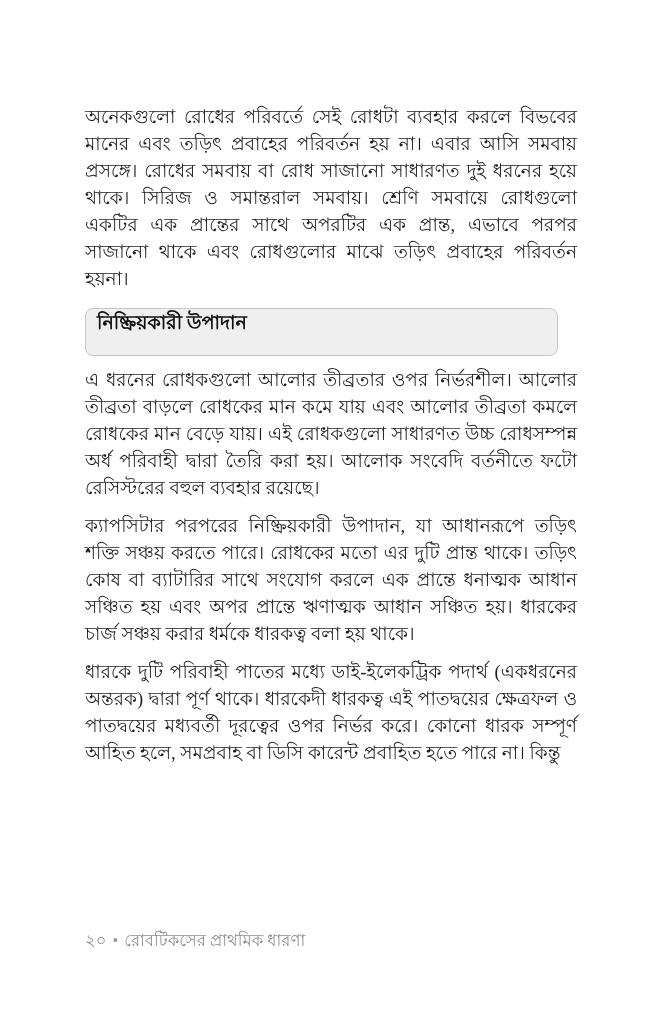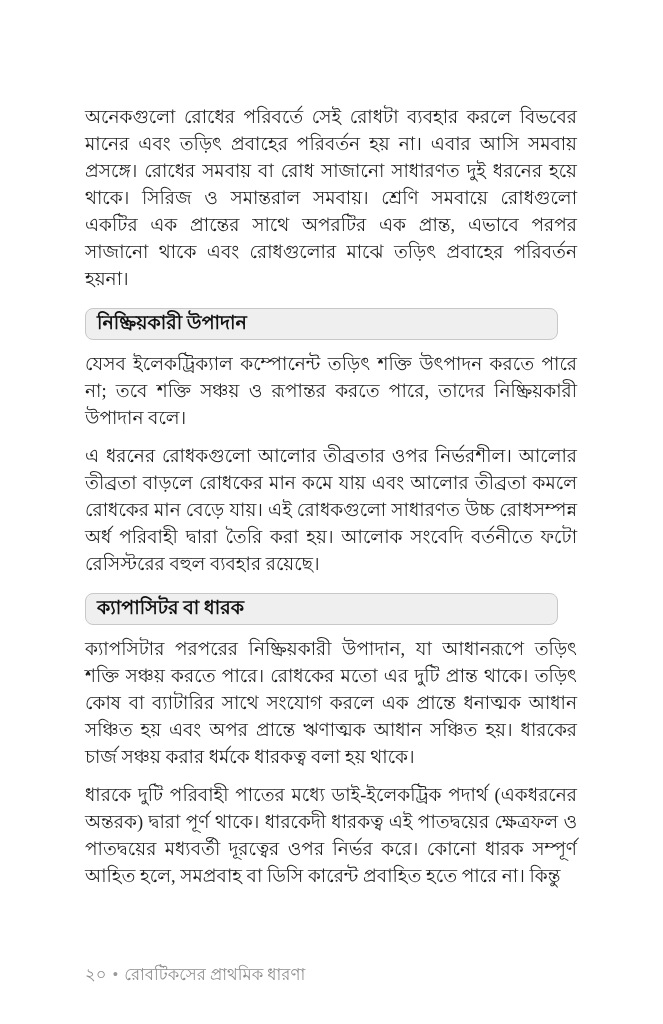--- a/index.html
+++ b/index.html
@@ -27,36 +27,36 @@
     font-size: 18.5px;
     line-height: 27px;
     text-align: justify;
     text-justify: inter-word;
     margin: 0 0 11px 0;
     color: #1f1f1f;
   }
   .heading-box {
     box-sizing: border-box;
     margin: 15px 19px 11px 0;
-    padding: 2px 11px 4px 11px;
+    padding: 2px 11px 20px 11px;
     background: #eeefee;
     border: 1px solid #c6c9c8;
     border-radius: 8px;
     font-weight: bold;
     font-size: 19px;
     line-height: 24px;
     color: #111111;
   }
   .section .para:last-child {
     margin-bottom: 11px;
   }
   .footer {
     position: absolute;
     left: 85px;
-    top: 964px;
+    top: 930px;
     font-size: 16.5px;
     line-height: 22px;
     color: #8d8d8d;
     white-space: nowrap;
   }
   .footer .sep {
     display: inline-block;
     margin: 0 6px;
     color: #9a9a9a;
   }
@@ -65,29 +65,27 @@
 <body>
 
 <div class="page">
   <div class="content">
 
     <p class="para">অনেকগুলো রোধের পরিবর্তে সেই রোধটা ব্যবহার করলে বিভবের মানের এবং তড়িৎ প্রবাহের পরিবর্তন হয় না। এবার আসি সমবায় প্রসঙ্গে। রোধের সমবায় বা রোধ সাজানো সাধারণত দুই ধরনের হয়ে থাকে। সিরিজ ও সমান্তরাল সমবায়। শ্রেণি সমবায়ে রোধগুলো একটির এক প্রান্তের সাথে অপরটির এক প্রান্ত, এভাবে পরপর সাজানো থাকে এবং রোধগুলোর মাঝে তড়িৎ প্রবাহের পরিবর্তন হয়না।</p>
 
 
     <div class="section">
       <div class="heading-box">নিষ্ক্রিয়কারী উপাদান</div>
-      <p class="para">যেসব ইলেকট্রিক্যাল কম্পোনেন্ট তড়িৎ শক্তি উৎপাদন করতে পারে না; তবে শক্তি সঞ্চয় ও রূপান্তর করতে পারে, তাদের নিষ্ক্রিয়কারী উপাদান বলে।</p>
     </div>
 
     <div class="section">
       <p class="para">এ ধরনের রোধকগুলো আলোর তীব্রতার ওপর নির্ভরশীল। আলোর তীব্রতা বাড়লে রোধকের মান কমে যায় এবং আলোর তীব্রতা কমলে রোধকের মান বেড়ে যায়। এই রোধকগুলো সাধারণত উচ্চ রোধসম্পন্ন অর্ধ পরিবাহী দ্বারা তৈরি করা হয়। আলোক সংবেদি বর্তনীতে ফটো রেসিস্টরের বহুল ব্যবহার রয়েছে।</p>
     </div>
 
     <div class="section">
-      <div class="heading-box">ক্যাপাসিটর বা ধারক</div>
       <p class="para">ক্যাপসিটার পরপরের নিষ্ক্রিয়কারী উপাদান, যা আধানরূপে তড়িৎ শক্তি সঞ্চয় করতে পারে। রোধকের মতো এর দুটি প্রান্ত থাকে। তড়িৎ কোষ বা ব্যাটারির সাথে সংযোগ করলে এক প্রান্তে ধনাত্মক আধান সঞ্চিত হয় এবং অপর প্রান্তে ঋণাত্মক আধান সঞ্চিত হয়। ধারকের চার্জ সঞ্চয় করার ধর্মকে ধারকত্ব বলা হয় থাকে।</p>
       <p class="para">ধারকে দুটি পরিবাহী পাতের মধ্যে ডাই-ইলেকট্রিক পদার্থ (একধরনের অন্তরক) দ্বারা পূর্ণ থাকে। ধারকেদী ধারকত্ব এই পাতদ্বয়ের ক্ষেত্রফল ও পাতদ্বয়ের মধ্যবর্তী দূরত্বের ওপর নির্ভর করে। কোনো ধারক সম্পূর্ণ আহিত হলে, সমপ্রবাহ বা ডিসি কারেন্ট প্রবাহিত হতে পারে না। কিন্তু</p>
     </div>
 
   </div>
 
   <div class="footer">
     <span>২০</span><span class="sep">•</span><span>রোবটিকসের প্রাথমিক ধারণা</span>
   </div>
 </div>

